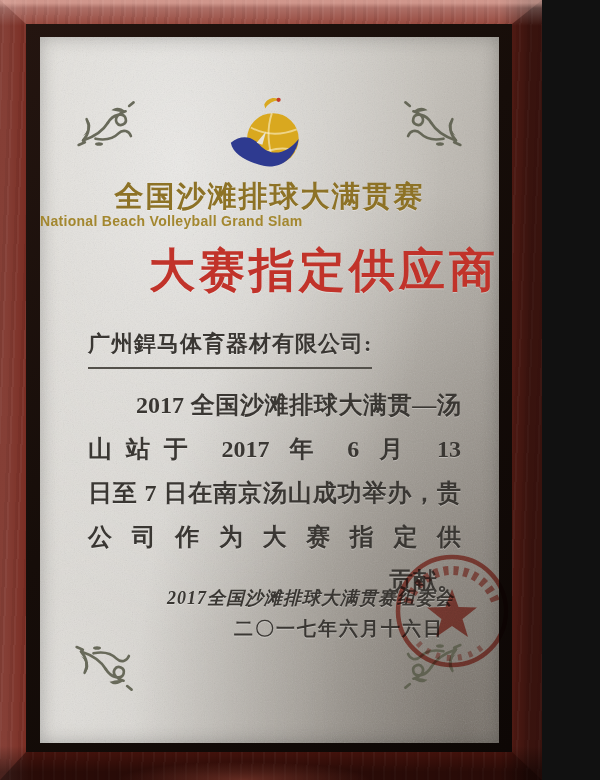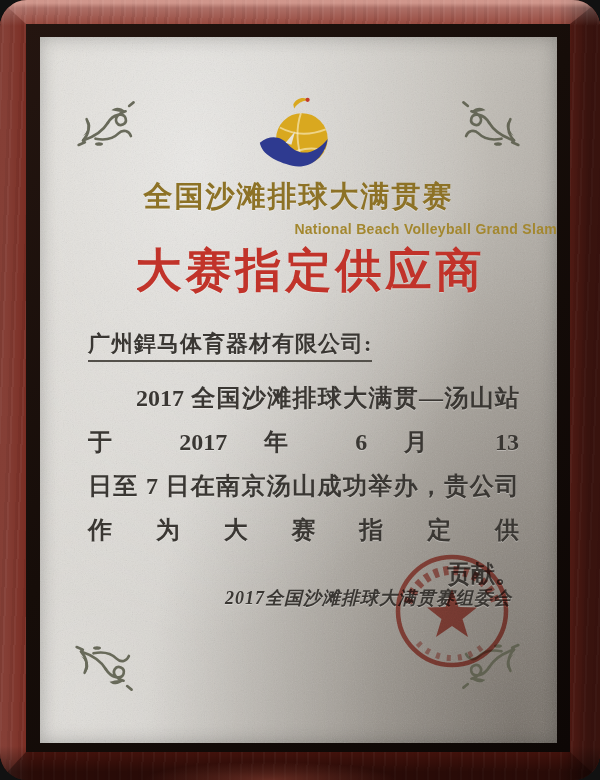--- a/index.html
+++ b/index.html
@@ -1,17 +1,17 @@
 <!DOCTYPE html>
 <html><head>
 <meta charset="utf-8">
 <style>
   html,body{margin:0;padding:0;background:#111;}
-  .photo{position:relative;width:600px;height:780px;overflow:hidden;
-         font-family:"Liberation Serif","DejaVu Serif",serif;border-radius:27px;}
+  .photo{position:relative;width:542px;height:780px;overflow:hidden;
+         font-family:"Liberation Serif","DejaVu Serif",serif;}
 
   
   .frame{position:absolute;inset:0;box-sizing:border-box;
          border-style:solid;border-width:24px 30px 28px 26px;
          border-color:#96473c #5e1f17 #4a140d #77291f;
          background:#17100c;}
   .wood-overlay{position:absolute;inset:0;pointer-events:none;
     background:
       radial-gradient(ellipse 180px 26px at 45% 100%, rgba(255,130,105,.28), rgba(255,130,105,0) 70%),
       linear-gradient(180deg, rgba(255,215,205,.55) 0 3px, rgba(255,255,255,.22) 8px, rgba(255,255,255,0) 26px),
@@ -39,31 +39,31 @@
   .fl-tr{right:36px;top:56px;transform:scaleX(-1);}
   .fl-bl{left:34px;bottom:44px;transform:scaleY(-1);}
   .fl-br{right:36px;bottom:46px;transform:scale(-1,-1);}
 
   
   .logo{position:absolute;left:50%;top:58px;transform:translateX(-50%);}
   .title-cn{position:absolute;left:0;right:0;top:140px;text-align:center;
      font-family:"Liberation Sans","DejaVu Sans",sans-serif;font-weight:bold;
      font-size:29px;letter-spacing:2px;color:#8d7226;
      text-shadow:0 1px 0 rgba(255,255,255,.35);}
-  .title-en{position:absolute;left:0;right:0;top:184px;text-align:right;
+  .title-en{position:absolute;left:0;right:0;top:176px;text-align:left;
      font-family:"Liberation Sans","DejaVu Sans",sans-serif;font-weight:bold;
      font-size:14px;letter-spacing:.3px;color:#a3872f;}
-  .heading{position:absolute;left:0;right:0;top:203px;text-align:center;
+  .heading{position:absolute;left:0;right:0;top:203px;text-align:right;
      font-family:"Liberation Sans","DejaVu Sans",sans-serif;font-weight:900;
      font-size:46px;letter-spacing:4px;color:#c1332a;
      text-shadow:0 1px 1px rgba(255,255,255,.35);margin-left:24px;}
 
   .body{position:absolute;left:48px;right:38px;top:292px;color:#3a3733;}
   .recipient{display:inline-block;font-size:22px;font-weight:bold;letter-spacing:1px;
-     padding-bottom:1px;border-bottom:2px solid #53504a;
+     padding-bottom:8px;border-bottom:2px solid #53504a;
      text-shadow:0 1px 0 rgba(255,255,255,.35);}
   .para{margin-top:14px;font-size:24px;font-weight:600;line-height:44px;
      text-shadow:0 1px 0 rgba(255,255,255,.3);}
   .bline{width:100%;text-align:right;}
   .just{text-align:justify;text-align-last:justify;}
   .indent{text-indent:2em;}
 
   .signature{position:absolute;right:45px;top:549px;font-size:18px;font-weight:bold;
      letter-spacing:1px;color:#3a3733;text-shadow:0 1px 0 rgba(255,255,255,.3);font-style:italic;}
   .date{position:absolute;right:55px;top:579px;font-size:19px;font-weight:bold;
@@ -176,20 +176,21 @@
     <div class="body">
       <span class="recipient">广州銲马体育器材有限公司:</span>
       <div class="para">
         <div class="bline just indent">2017 全国沙滩排球大满贯—汤山站于 2017 年 6 月 13</div>
         <div class="bline just">日至 7 日在南京汤山成功举办，贵公司作为大赛指定供</div>
         <div class="bline">贡献。</div>
       </div>
     </div>
 
     <div class="signature">2017全国沙滩排球大满贯赛组委会</div>
+    <div class="date">二〇一七年六月十六日</div>
 
     <svg class="seal" viewBox="0 0 120 120">
       <g stroke="#c03a2b" fill="none">
         <circle cx="60" cy="60" r="54" stroke-width="4.5" opacity=".9"></circle>
         <path d="M16 52 A46 46 0 0 1 104 52" stroke-width="9" stroke-dasharray="5 5" opacity=".75"></path>
         <path d="M26 92 A46 46 0 0 0 94 92" stroke-width="6" stroke-dasharray="4 7" opacity=".55"></path>
       </g>
       <path d="M60 38 L66.5 56 L85 56.5 L70.5 68 L76 86 L60 75 L44 86 L49.5 68 L35 56.5 L53.5 56 Z" fill="#c03a2b" opacity=".9"></path>
     </svg>
 

